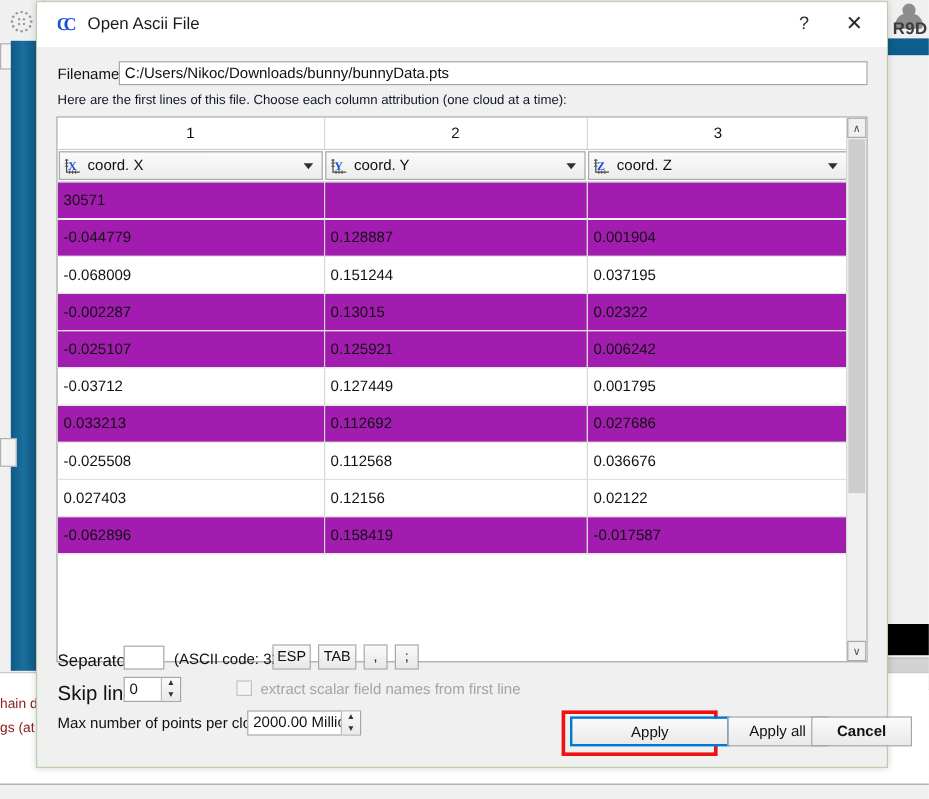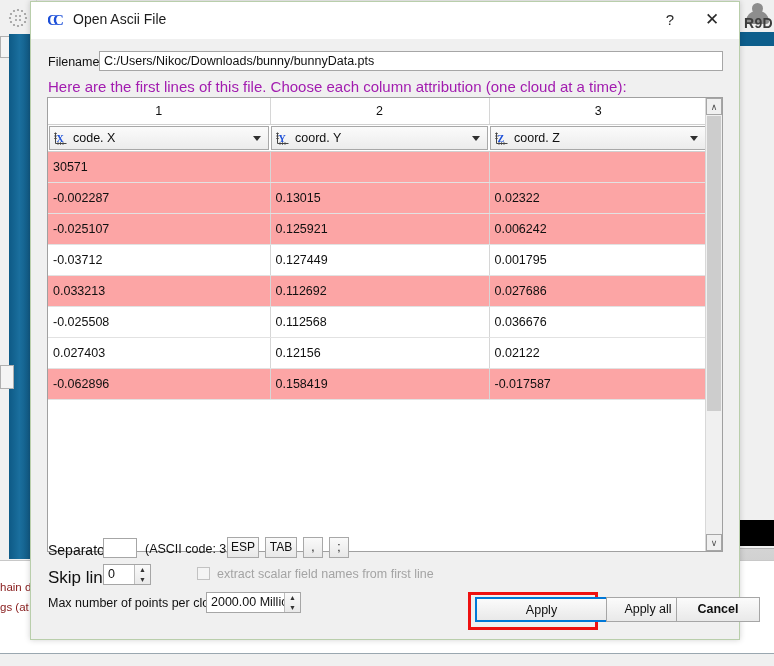--- a/index.html
+++ b/index.html
@@ -169,21 +169,21 @@
     border: 1px solid #a6a6a6;
     background: #ffffff;
     font-family: "Liberation Sans", sans-serif;
     font-size: 12.5px;
     color: #101010;
     padding: 0 4px;
     outline: none;
   }
   .hint-text {
     position: absolute; left: 17px; top: 39px;
-    font-size: 15px; color: #a21caf;
+    font-size: 11px; color: #0f172a;
   }
 
   
   .table-wrap {
     position: absolute;
     left: 16px; top: 58px;
     width: 676px; height: 455px;
     border: 1px solid #a0a0a0;
     background: #ffffff;
     box-sizing: border-box;
@@ -246,21 +246,21 @@
     height: 30px;
     padding: 0 0 0 5px;
     font-size: 12.5px;
     color: #101010;
     border-right: 1px solid #d6d6d6;
     border-bottom: 1px solid #e2e2e2;
     white-space: nowrap;
     overflow: hidden;
   }
   td.data:last-child { border-right: none; }
-  tr.odd  td.data { background: #fca5a5; }
+  tr.odd  td.data { background: #a21caf; }
   tr.even td.data { background: #ffffff; }
 
   
   .vscroll {
     position: absolute;
     right: 0px; top: 0px;
     width: 16px; height: 453px;
     background: #f0f0f0;
     border-left: 1px solid #d8d8d8;
   }
@@ -492,21 +492,21 @@
           <tr>
             <td class="combo-cell">
               <div class="combo">
                 <span class="axis-icon">
                   <svg width="15" height="15" viewBox="0 0 15 15">
                     <path d="M2.5 1.5 L2.5 12.5 L13.5 12.5" stroke="#444" stroke-width="1" fill="none"></path>
                     <path d="M1 2.5 L4 2.5 M1 5 L4 5 M1 7.5 L4 7.5 M5 14 L5 11 M7.5 14 L7.5 11 M10 14 L10 11" stroke="#444" stroke-width="0.7"></path>
                     <text x="3.6" y="10.5" font-family="Liberation Serif, serif" font-size="10" font-weight="bold" fill="#1c4fd8">X</text>
                   </svg>
                 </span>
-                <span>code. X</span>
+                <span>coord. X</span>
                 <span class="arrow"></span>
               </div>
             </td>
             <td class="combo-cell">
               <div class="combo">
                 <span class="axis-icon">
                   <svg width="15" height="15" viewBox="0 0 15 15">
                     <path d="M2.5 1.5 L2.5 12.5 L13.5 12.5" stroke="#444" stroke-width="1" fill="none"></path>
                     <path d="M1 2.5 L4 2.5 M1 5 L4 5 M1 7.5 L4 7.5 M5 14 L5 11 M7.5 14 L7.5 11 M10 14 L10 11" stroke="#444" stroke-width="0.7"></path>
                     <text x="3.6" y="10.5" font-family="Liberation Serif, serif" font-size="10" font-weight="bold" fill="#1c4fd8">Y</text>
@@ -531,20 +531,30 @@
             </td>
           </tr>
         </thead>
         <tbody id="grid-body">
             <tr class="odd">
               <td class="data">30571</td>
               <td class="data"></td>
               <td class="data"></td>
             </tr>
             <tr class="odd">
+              <td class="data">-0.044779</td>
+              <td class="data">0.128887</td>
+              <td class="data">0.001904</td>
+            </tr>
+            <tr class="even">
+              <td class="data">-0.068009</td>
+              <td class="data">0.151244</td>
+              <td class="data">0.037195</td>
+            </tr>
+            <tr class="odd">
               <td class="data">-0.002287</td>
               <td class="data">0.13015</td>
               <td class="data">0.02322</td>
             </tr>
             <tr class="odd">
               <td class="data">-0.025107</td>
               <td class="data">0.125921</td>
               <td class="data">0.006242</td>
             </tr>
             <tr class="even">

